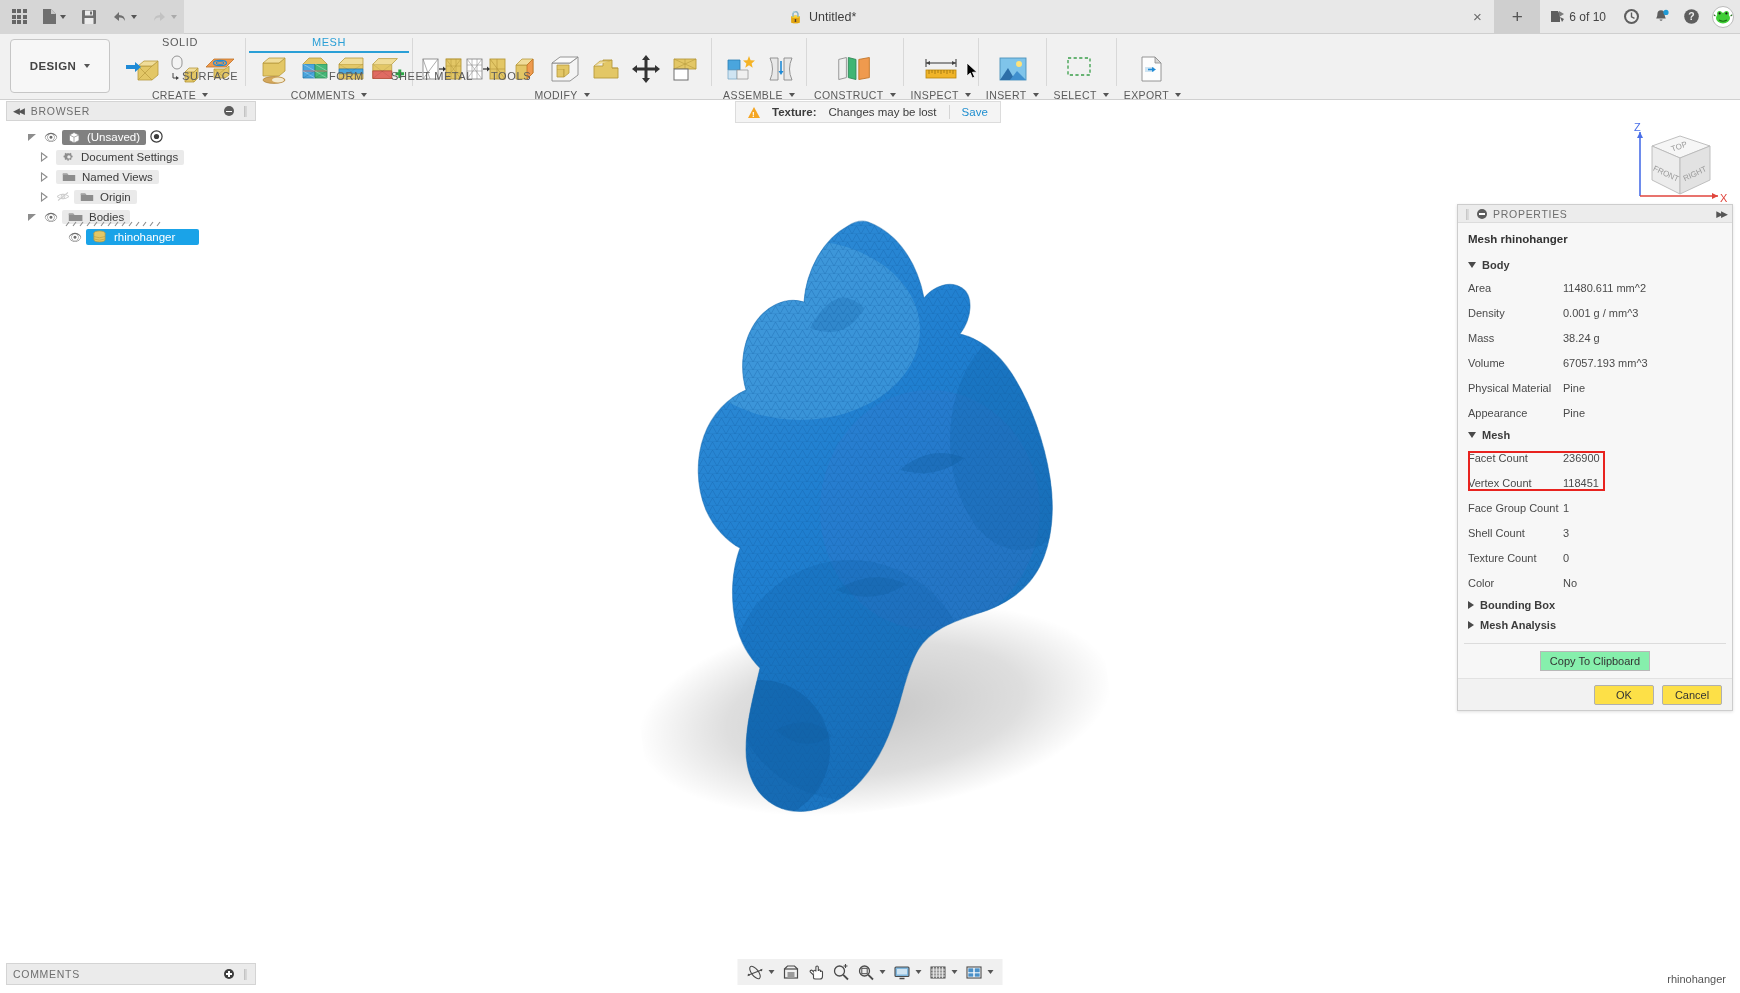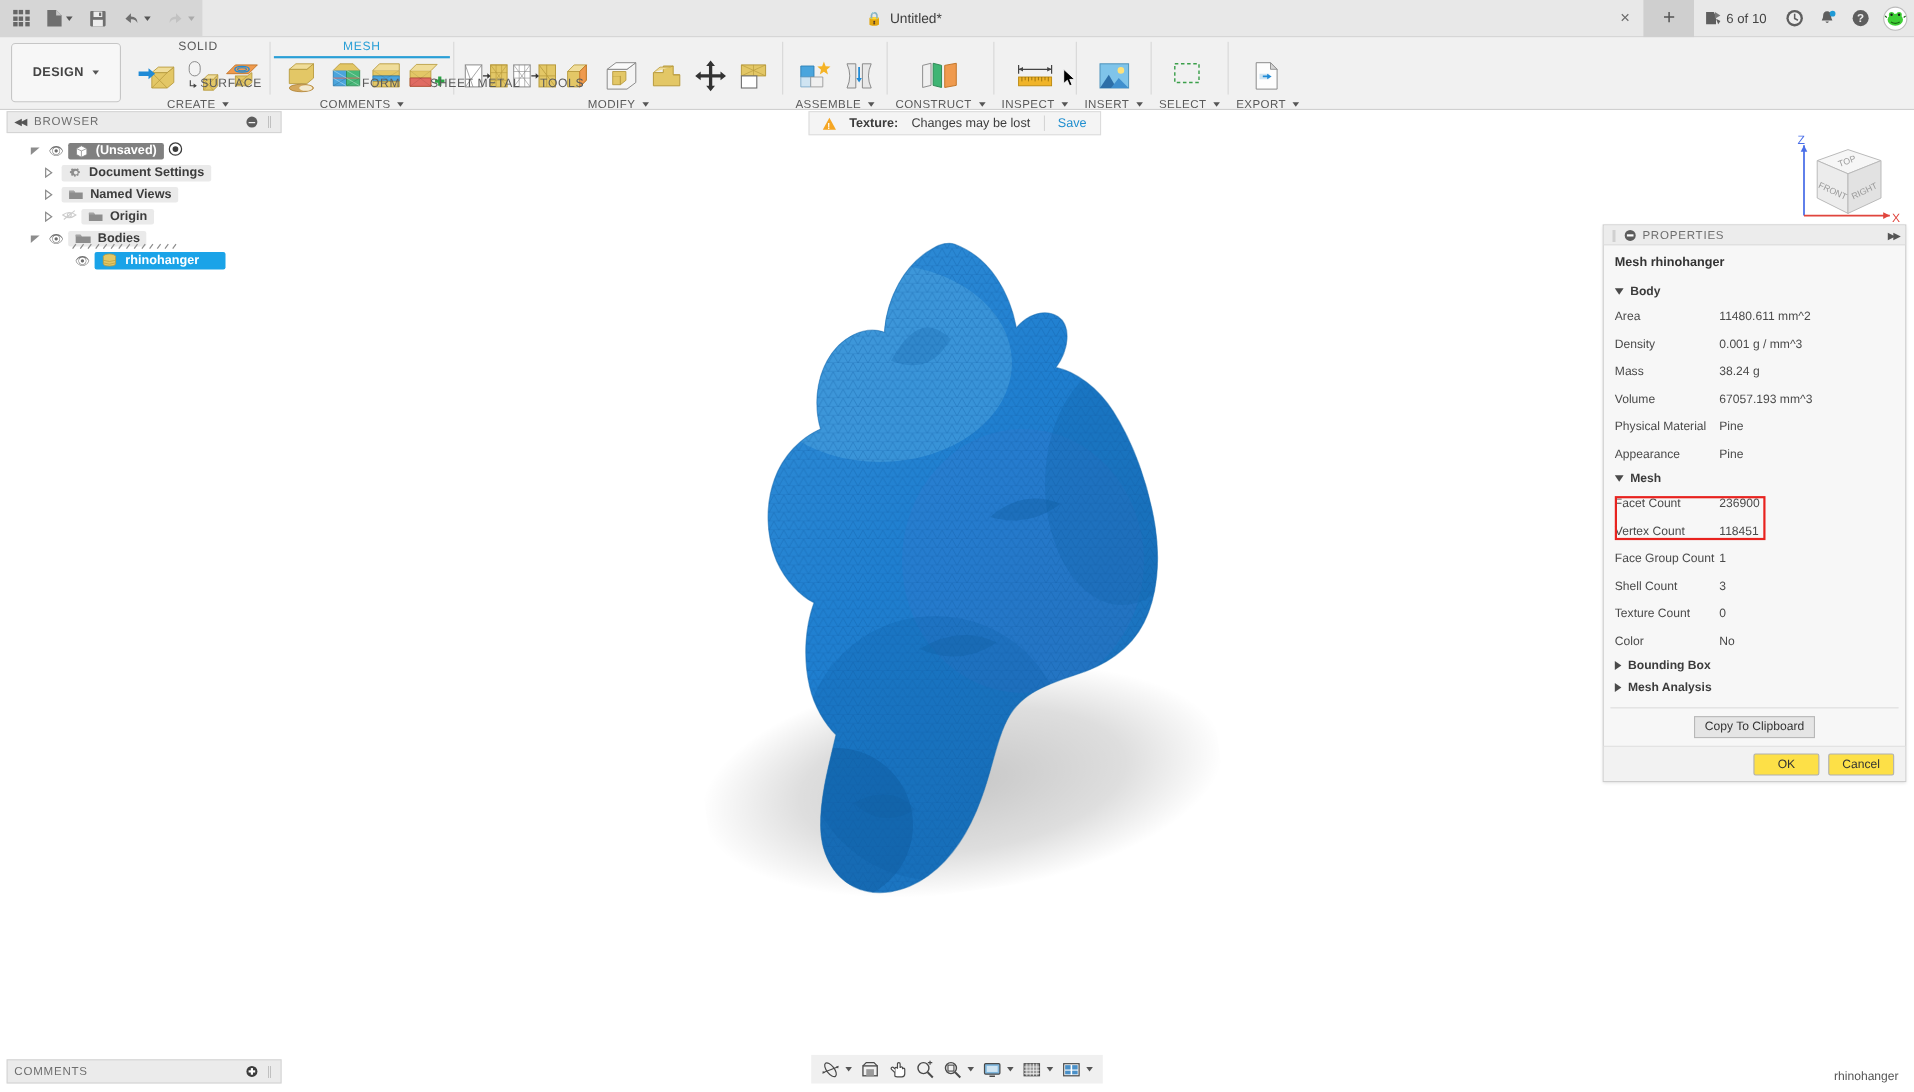--- a/index.html
+++ b/index.html
@@ -76,21 +76,21 @@
     display:flex;align-items:center;padding:0 6px;gap:8px;
     font-size:10.5px;color:#6e6e6e;letter-spacing:.7px;
   }
   .panel-head .ph-title{flex:1;}
   .collapse-arrows{color:#555;font-size:9px;letter-spacing:-2px;}
   .tree{padding-top:6px;}
   .trow{display:flex;align-items:center;height:20px;gap:4px;}
   .tw{width:16px;display:flex;align-items:center;justify-content:center;}
   .eye{font-size:11px;color:#6d6d6d;}
   .eye.off{color:#c9c9c9;}
-  .tlabel{padding:1px 6px;border-radius:2px;white-space:nowrap;font-weight:bold;}
+  .tlabel{padding:1px 6px;border-radius:2px;white-space:nowrap;}
   .tlabel.sel-dark{background:#808080;color:#fff;}
   .tlabel.sel-blue{background:#1aa3e8;color:#fff;}
   .tlabel.hl{background:#eaeaea;}
 
   
   .unsaved{
     position:absolute;top:101px;left:735px;height:22px;
     background:#f4f4f4;border:1px solid #dcdcdc;
     display:flex;align-items:center;gap:12px;padding:0 12px;font-size:11.5px;color:#3c3c3c;
   }
@@ -133,21 +133,21 @@
   .pr-title{font-weight:bold;font-size:11.5px;padding:2px 10px 10px 10px;color:#333;}
   .sec{display:flex;align-items:center;gap:6px;padding:4px 10px;font-weight:bold;font-size:11px;}
   .tri-dn{width:0;height:0;border-left:4.5px solid transparent;border-right:4.5px solid transparent;border-top:6px solid #4a4a4a;}
   .tri-rt{width:0;height:0;border-top:4.5px solid transparent;border-bottom:4.5px solid transparent;border-left:6px solid #4a4a4a;}
   .prow{display:flex;align-items:center;height:25px;padding:0 10px;}
   .pk{width:95px;color:#4a4a4a;}
   .pv{color:#4a4a4a;}
   .hlbox{position:absolute;left:10px;top:228px;width:137px;height:40px;border:2px solid #e8231f;pointer-events:none;}
   .props-sep{height:1px;background:#dcdcdc;margin:8px 6px 0 6px;}
   .copy-row{height:34px;display:flex;align-items:center;justify-content:center;}
-  .copy-btn{border:1px solid #b8b8b8;background:#e5e5e5;font-size:11px;padding:3px 9px;color:#333;}
+  .copy-btn{border:1px solid #b8b8b8;background:#86efac;font-size:11px;padding:3px 9px;color:#333;}
   .okrow{height:32px;display:flex;align-items:center;justify-content:flex-end;gap:8px;padding-right:10px;
     border-top:1px solid #e2e2e2;background:#f2f2f2;}
   .dlgbtn{width:60px;height:20px;border:1px solid #b0b0b0;background:#fde047;font-size:11px;color:#333;
     display:flex;align-items:center;justify-content:center;border-radius:2px;}
 
   
   .comments{
     position:absolute;bottom:8px;left:6px;width:250px;height:20px;
     background:#ebebeb;border:1px solid #d4d4d4;display:flex;align-items:center;padding:10px 6px;gap:8px;
     font-size:10.5px;color:#6e6e6e;letter-spacing:.7px;

